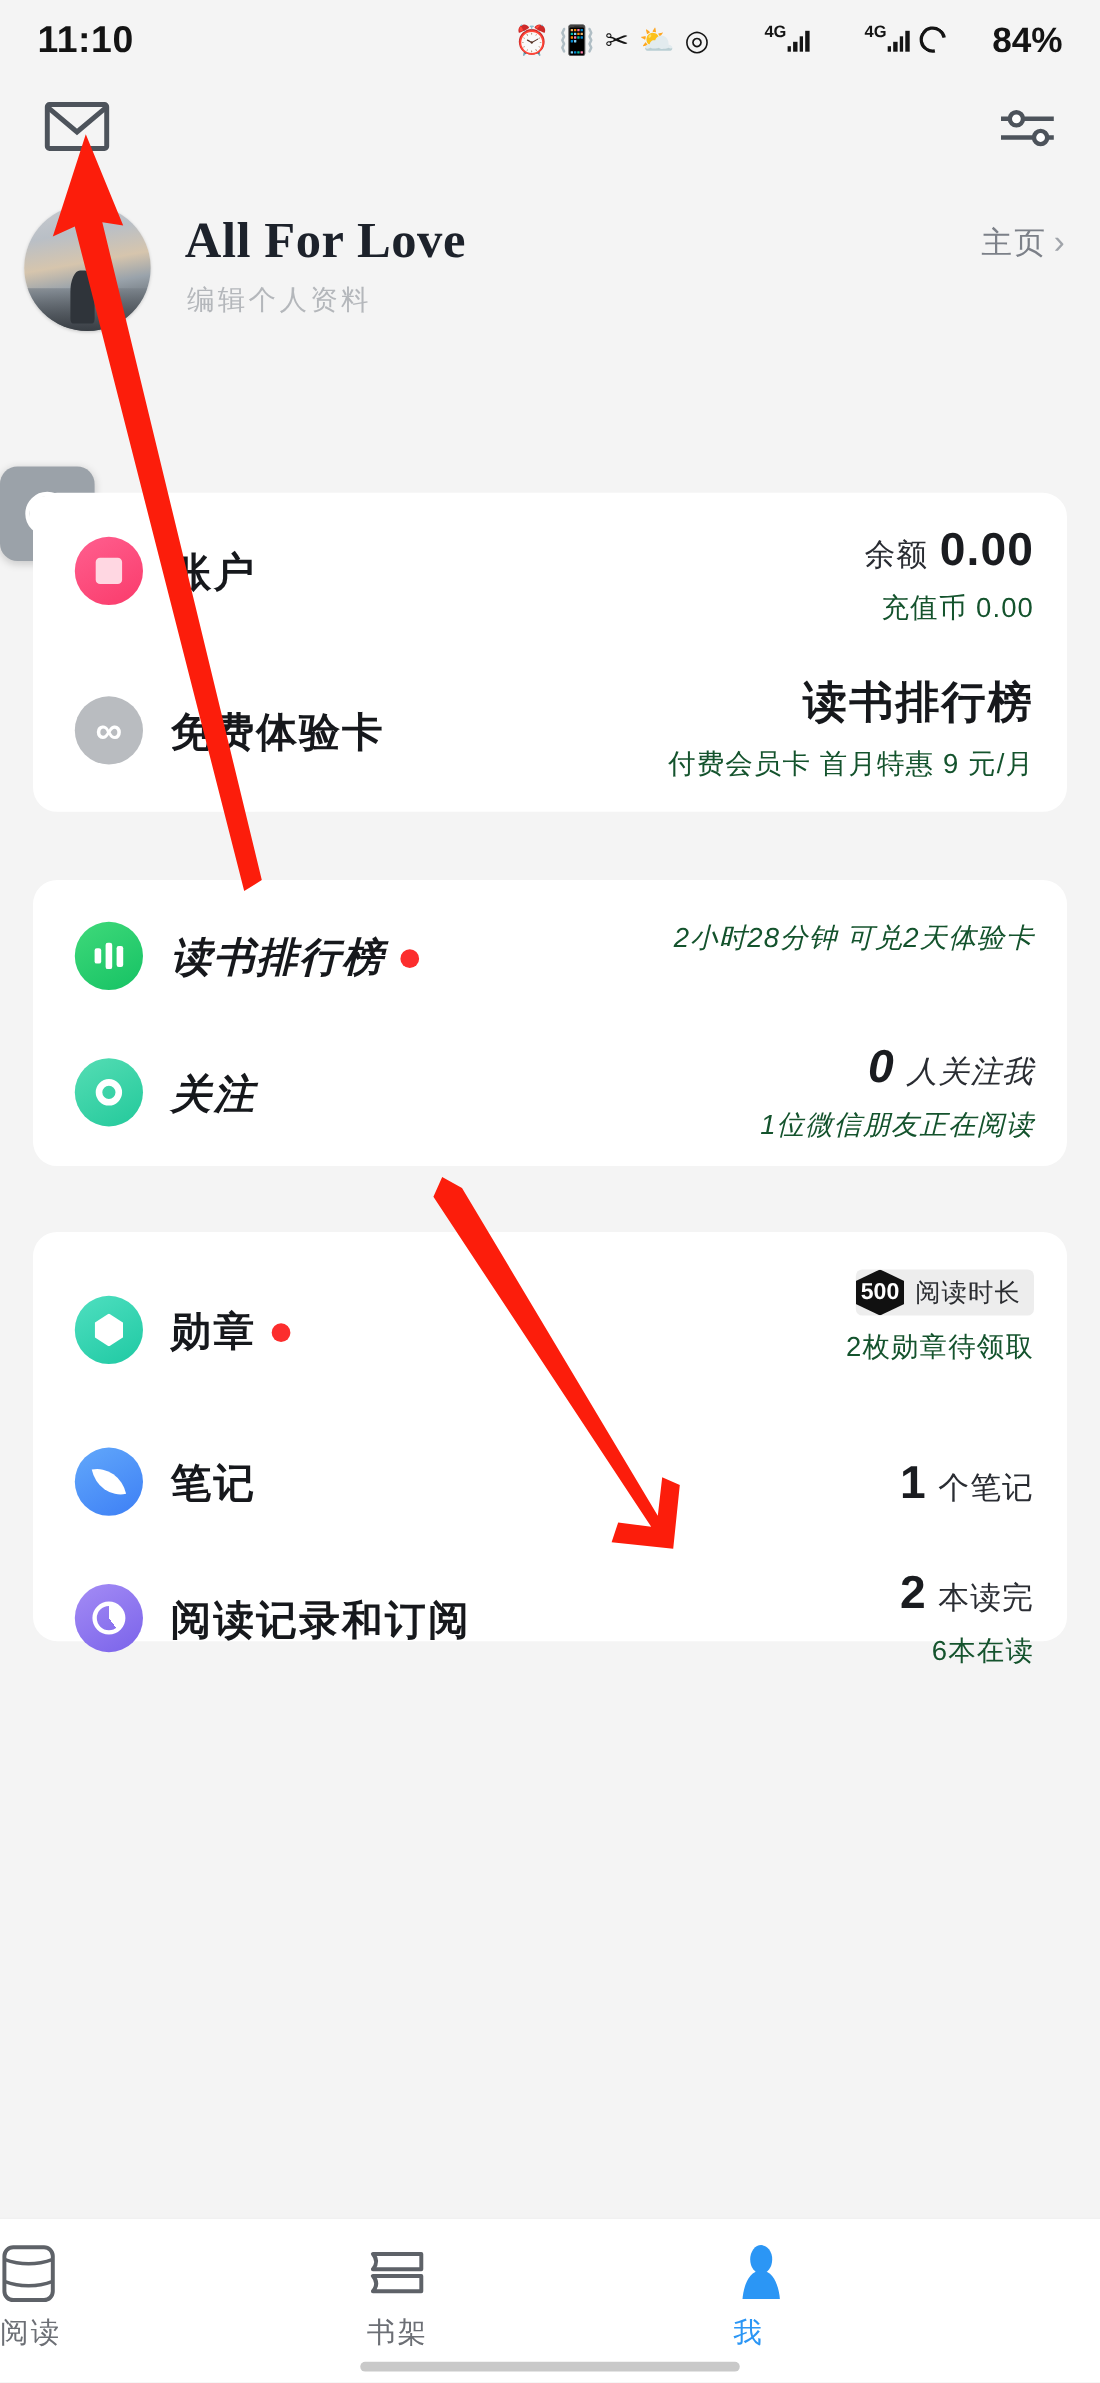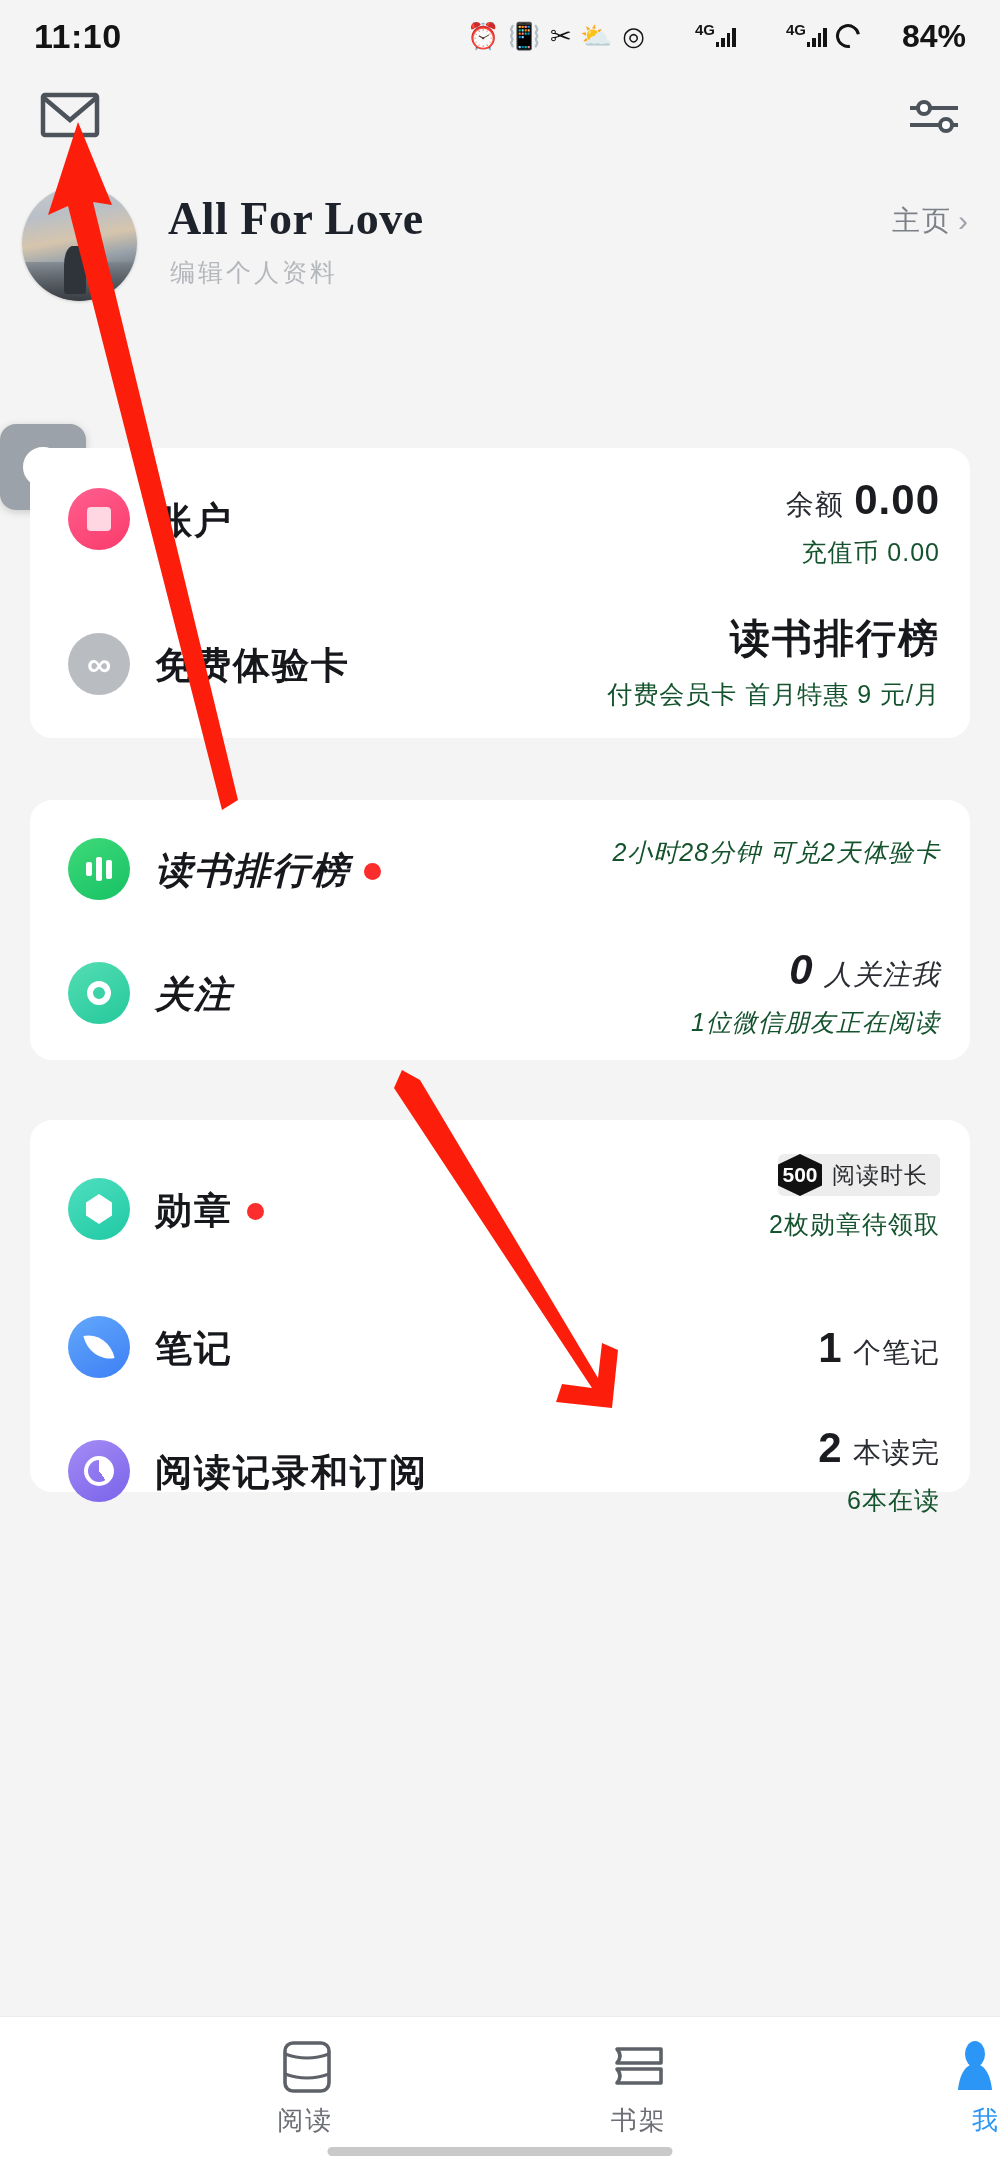--- a/index.html
+++ b/index.html
@@ -129,21 +129,21 @@
                border-radius:0 100% 0 100%; transform:rotate(-12deg); }
   .ic-hist { background:linear-gradient(150deg,#a48cf5,#7a63ea); }
   .ic-hist i { display:block; width:30px; height:30px; border-radius:50%; border:4px solid #fff;
                background:conic-gradient(#fff 0 40%, transparent 40% 100%); }
 
   
   .navbar {
     position:absolute; left:0; bottom:0; width:1000px; height:150px; background:#fff;
     border-top:1px solid #ececec; display:flex; align-items:flex-start;
   }
-  .navitem { flex:1; display:flex; flex-direction:column; align-items:flex-end; padding-top:22px; cursor:pointer; }
+  .navitem { flex:1; display:flex; flex-direction:column; align-items:flex-start; padding-top:22px; cursor:pointer; }
   .navitem .nicon { height:56px; display:flex; align-items:center; justify-content:center; }
   .navitem .nlabel { font-size:26px; color:#6c6f75; margin-top:8px; letter-spacing:2px; }
   .navitem.active .nlabel { color:#2b96f5; }
   .homebar { position:absolute; bottom:10px; left:50%; transform:translateX(-50%);
              width:345px; height:9px; background:#c9c9c9; border-radius:5px; }
 
   
   .arrow { position:absolute; pointer-events:none; }
 </style>
 </head>

